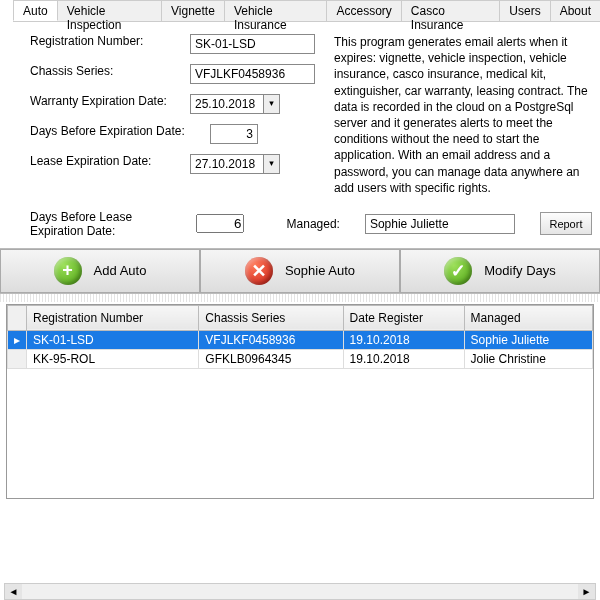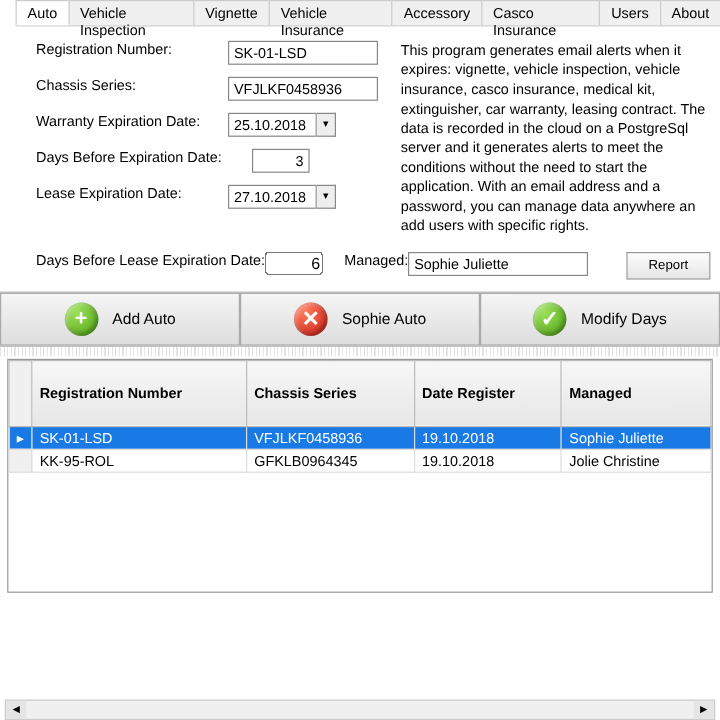--- a/index.html
+++ b/index.html
@@ -16,36 +16,36 @@
 .row input[type=text] { height: 20px; border: 1px solid #888; padding: 1px 4px; font-size: 12px; font-family: inherit; }
 .reg-input { width: 125px; }
 .chassis-input { width: 125px; }
 .date-input { width: 74px; height: 20px; border: 1px solid #888; padding: 1px 4px; font-size: 12px; font-family: inherit; }
 .date-box { display: flex; }
 .date-btn { width: 16px; height: 20px; border: 1px solid #888; border-left: none; background: #eee; text-align: center; line-height: 16px; font-size: 9px; cursor: pointer; }
 .num-input { width: 48px; text-align: right; }
 
 .desc { flex: 1; padding: 0 4px; font-size: 12px; line-height: 1.35; }
 
-.bottom-row { display: flex; align-items: flex-start; padding: 6px 8px 10px 30px; gap: 0; }
+.bottom-row { display: flex; align-items: center; padding: 6px 8px 10px 30px; gap: 25px; }
 .bottom-row label { font-size: 12px; }
 .managed-input { width: 150px; height: 20px; border: 1px solid #888; padding: 1px 4px; font-size: 12px; }
 .report-btn { margin-left: auto; height: 23px; width: 70px; border: 1px solid #999; background: linear-gradient(#fdfdfd,#e5e5e5); font-size: 11px; cursor: pointer; }
 
 .btn-bar { display: flex; border-top: 1px solid #bbb; border-bottom: 1px solid #bbb; background: #e9e9e9; }
 .big-btn { flex: 1; height: 44px; border: 1px solid #aaa; background: linear-gradient(#f5f5f5,#ddd); display: flex; align-items: center; justify-content: center; gap: 12px; font-size: 13px; cursor: pointer; }
 .icon-circle { width: 28px; height: 28px; border-radius: 50%; display: flex; align-items: center; justify-content: center; color: #fff; font-weight: bold; font-size: 18px; box-shadow: inset -2px -2px 4px rgba(0,0,0,.3), inset 2px 2px 4px rgba(255,255,255,.4); }
 .ic-green { background: radial-gradient(circle at 35% 30%, #9de05a, #4aa010); }
 .ic-red { background: radial-gradient(circle at 35% 30%, #ff7a5a, #c81810); }
 
 .dots { height: 8px; background: repeating-linear-gradient(90deg, #bbb 0 1px, transparent 1px 3px); opacity: .4; }
 
 .grid-wrap { margin: 2px 6px; border: 1px solid #999; height: 195px; overflow: auto; position: relative; }
 table { border-collapse: collapse; width: 100%; font-size: 12px; }
-th { background: linear-gradient(#f7f7f7,#e7e7e7); border: 1px solid #bbb; padding: 20px 6px; text-align: left; font-weight: bold; }
+th { background: linear-gradient(#f7f7f7,#e7e7e7); border: 1px solid #bbb; padding: 5px 6px; text-align: left; font-weight: normal; }
 td { border: 1px solid #ddd; padding: 2px 6px; height: 18px; }
 tr.sel td { background: #1a7ae5; color: #fff; }
 .row-marker { width: 12px; text-align: center; background: #f0f0f0; }
 
 .hscroll { position: absolute; bottom: 0; left: 4px; right: 4px; height: 17px; background: #f0f0f0; border: 1px solid #ccc; display: flex; align-items: center; }
 .hscroll .arr { width: 17px; height: 15px; text-align: center; line-height: 15px; background: #e5e5e5; cursor: pointer; font-size: 10px; }
 .hscroll .track { flex: 1; }
 </style>
 </head>
 <body>

